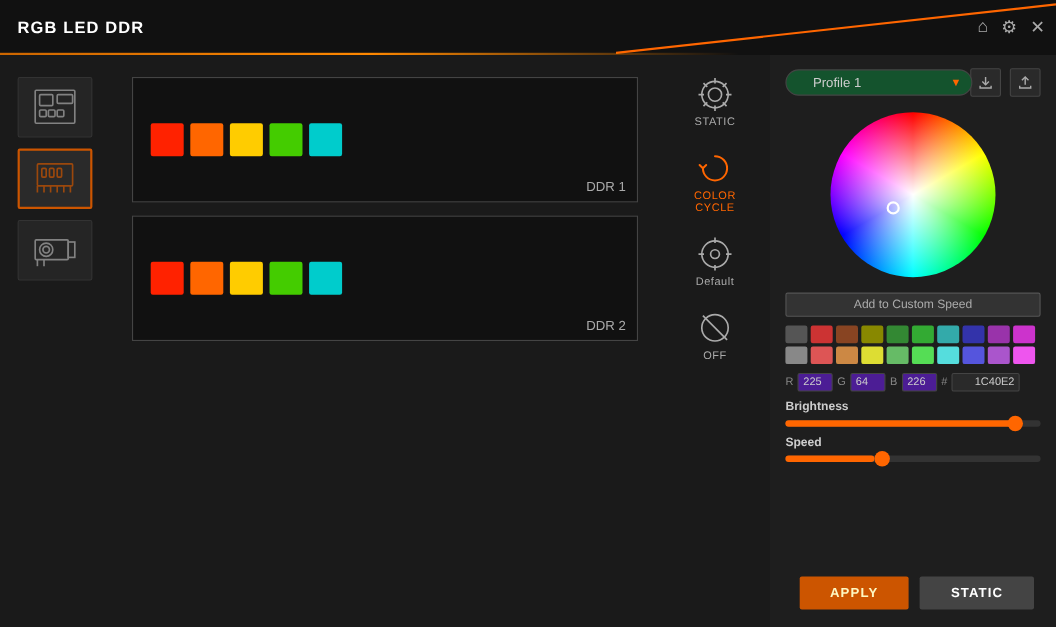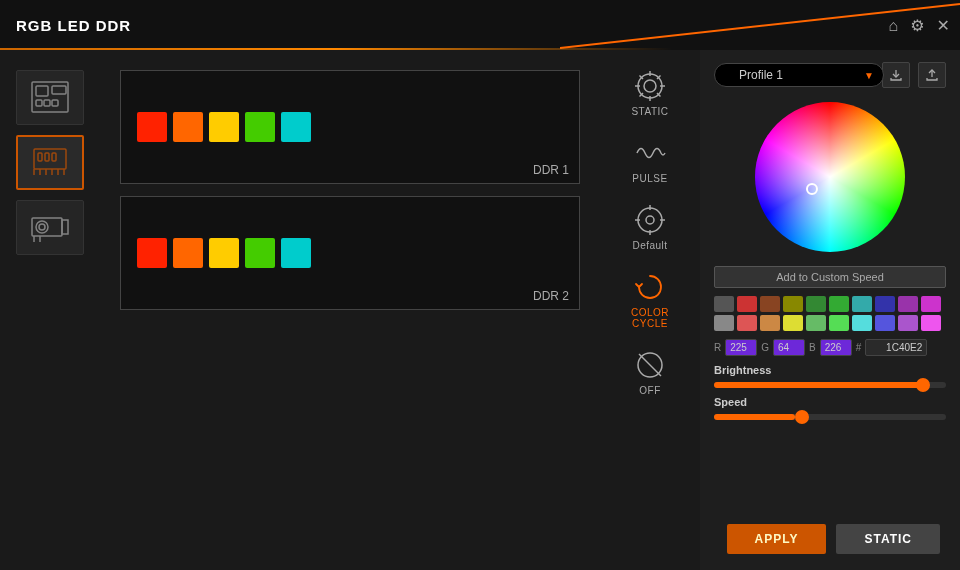--- a/index.html
+++ b/index.html
@@ -190,21 +190,21 @@
     }
 
     
     .profile-row {
       display: flex;
       align-items: center;
       gap: 8px;
     }
     .profile-select {
       flex: 1;
-      background: #000000;
+      background: #14532d;
       border: 1px solid #444;
       color: #ccc;
       padding: 4px 24px;
       font-size: 12px;
       appearance: none;
       cursor: pointer;
       border-radius: 12px;
     }
     .dropdown-arrow {
       margin-left: -20px;
@@ -303,21 +303,21 @@
       display: flex;
       gap: 4px;
       align-items: center;
       font-size: 10px;
     }
     .rgb-label {
       color: #888;
       font-size: 10px;
     }
     .rgb-input {
-      background: #6d28d9;
+      background: #4c1d95;
       border: 1px solid #444;
       color: #ccc;
       font-size: 10px;
       width: 32px;
       padding: 2px 4px;
       border-radius: 2px;
     }
     .hex-input {
       background: #2a2a2a;
       border: 1px solid #444;
@@ -491,52 +491,44 @@
           <line x1="27" y1="17" x2="32" y2="17"></line>
           <line x1="6.5" y1="6.5" x2="10" y2="10"></line>
           <line x1="24" y1="24" x2="27.5" y2="27.5"></line>
           <line x1="27.5" y1="6.5" x2="24" y2="10"></line>
           <line x1="10" y1="24" x2="6.5" y2="27.5"></line>
         </svg>
       </div>
       <span class="mode-label">STATIC</span>
     </div>
 
-    <div class="mode-item">
+
+
+    <div class="mode-item active">
       <div class="mode-icon">
-        <svg width="34" height="34" viewBox="0 0 34 34" fill="none" stroke="#aaa" stroke-width="1.5">
-          <path d="M4 17 Q8 8 12 17 Q16 26 20 17 Q24 8 28 17 Q30 21 32 17"></path>
+        <svg width="34" height="34" viewBox="0 0 34 34" fill="none" stroke="#ff6600" stroke-width="1.8">
+          <path d="M17 6 A11 11 0 1 1 6 17" stroke-linecap="round"></path>
+          <path d="M6 17 L3 14 M6 17 L9 14" stroke-linecap="round" stroke-linejoin="round"></path>
         </svg>
       </div>
-      <span class="mode-label">PULSE</span>
-    </div>
-
+      <span class="mode-label">COLOR<br>CYCLE</span>
+    </div>
 
     <div class="mode-item">
       <div class="mode-icon">
         <svg width="34" height="34" viewBox="0 0 34 34" fill="none" stroke="#aaa" stroke-width="1.5">
           <circle cx="17" cy="17" r="12"></circle>
           <line x1="17" y1="2" x2="17" y2="7"></line>
           <line x1="17" y1="27" x2="17" y2="32"></line>
           <line x1="2" y1="17" x2="7" y2="17"></line>
           <line x1="27" y1="17" x2="32" y2="17"></line>
           <circle cx="17" cy="17" r="4"></circle>
         </svg>
       </div>
       <span class="mode-label">Default</span>
-    </div>
-
-    <div class="mode-item active">
-      <div class="mode-icon">
-        <svg width="34" height="34" viewBox="0 0 34 34" fill="none" stroke="#ff6600" stroke-width="1.8">
-          <path d="M17 6 A11 11 0 1 1 6 17" stroke-linecap="round"></path>
-          <path d="M6 17 L3 14 M6 17 L9 14" stroke-linecap="round" stroke-linejoin="round"></path>
-        </svg>
-      </div>
-      <span class="mode-label">COLOR<br>CYCLE</span>
     </div>
 
     <div class="mode-item">
       <div class="mode-icon">
         <svg width="34" height="34" viewBox="0 0 34 34" fill="none" stroke="#aaa" stroke-width="1.5">
           <circle cx="17" cy="17" r="12"></circle>
           <line x1="6" y1="6" x2="28" y2="28"></line>
         </svg>
       </div>
       <span class="mode-label">OFF</span>

